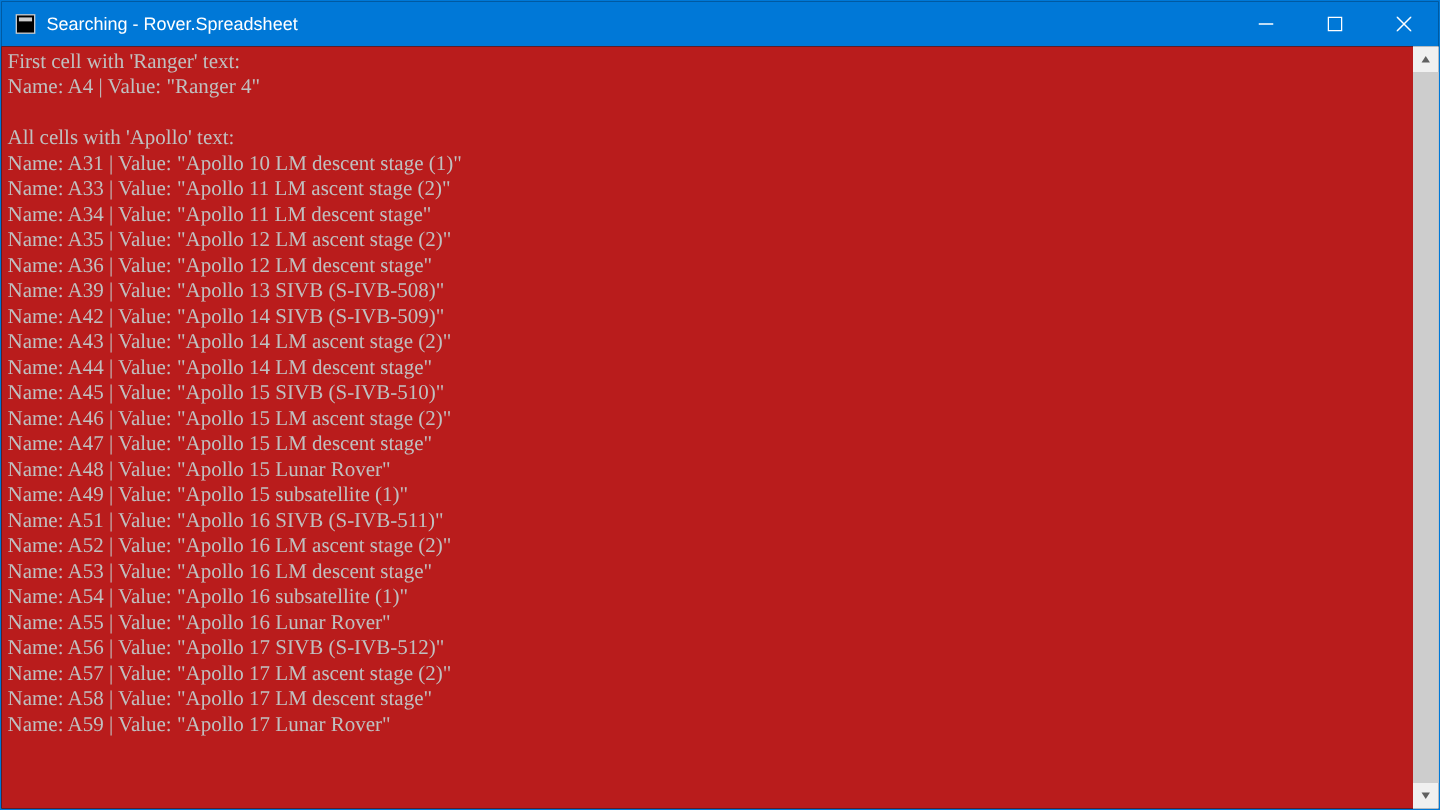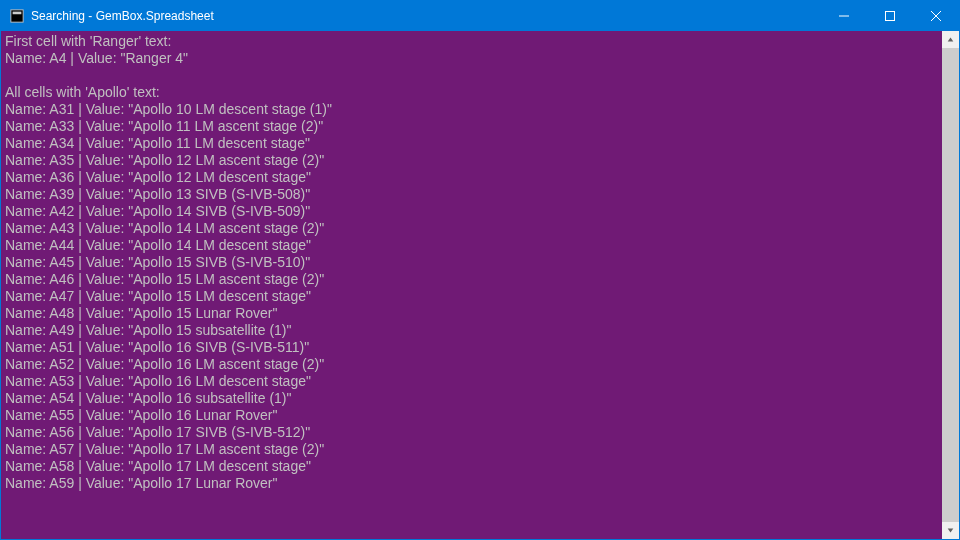--- a/index.html
+++ b/index.html
@@ -66,23 +66,23 @@
       fill: none;
     }
     .content-wrap {
       flex: 1;
       display: flex;
       background: #000;
       min-height: 0;
     }
     .console {
       flex: 1;
-      background: #701a75;
+      background: #b91c1c;
       color: #c0c0c0;
-      font-family: Liberation Sans, sans-serif;
+      font-family: Liberation Serif, serif;
       font-size: 14px;
       line-height: 17px;
       padding: 2px 4px;
       white-space: pre;
       overflow: hidden;
     }
     .scrollbar {
       width: 17px;
       background: #f0f0f0;
       display: flex;
@@ -123,21 +123,21 @@
 <body>
 
 <div class="window">
   <div class="titlebar">
     <span class="titlebar-icon">
       <svg viewBox="0 0 16 16">
         <rect x="1" y="1" width="14" height="14" fill="#000" stroke="#ccc" stroke-width="1"></rect>
         <rect x="3" y="3" width="10" height="3" fill="#ccc"></rect>
       </svg>
     </span>
-    <span class="titlebar-title">Searching - GemBox.Spreadsheet</span>
+    <span class="titlebar-title">Searching - Rover.Spreadsheet</span>
     <div class="titlebar-controls">
       <div class="titlebar-btn">
         <svg viewBox="0 0 10 10">
             <path d="M0 5 H10"></path>
           </svg>
       </div>
       <div class="titlebar-btn">
         <svg viewBox="0 0 10 10">
             <rect x="0.5" y="0.5" width="9" height="9"></rect>
           </svg>

